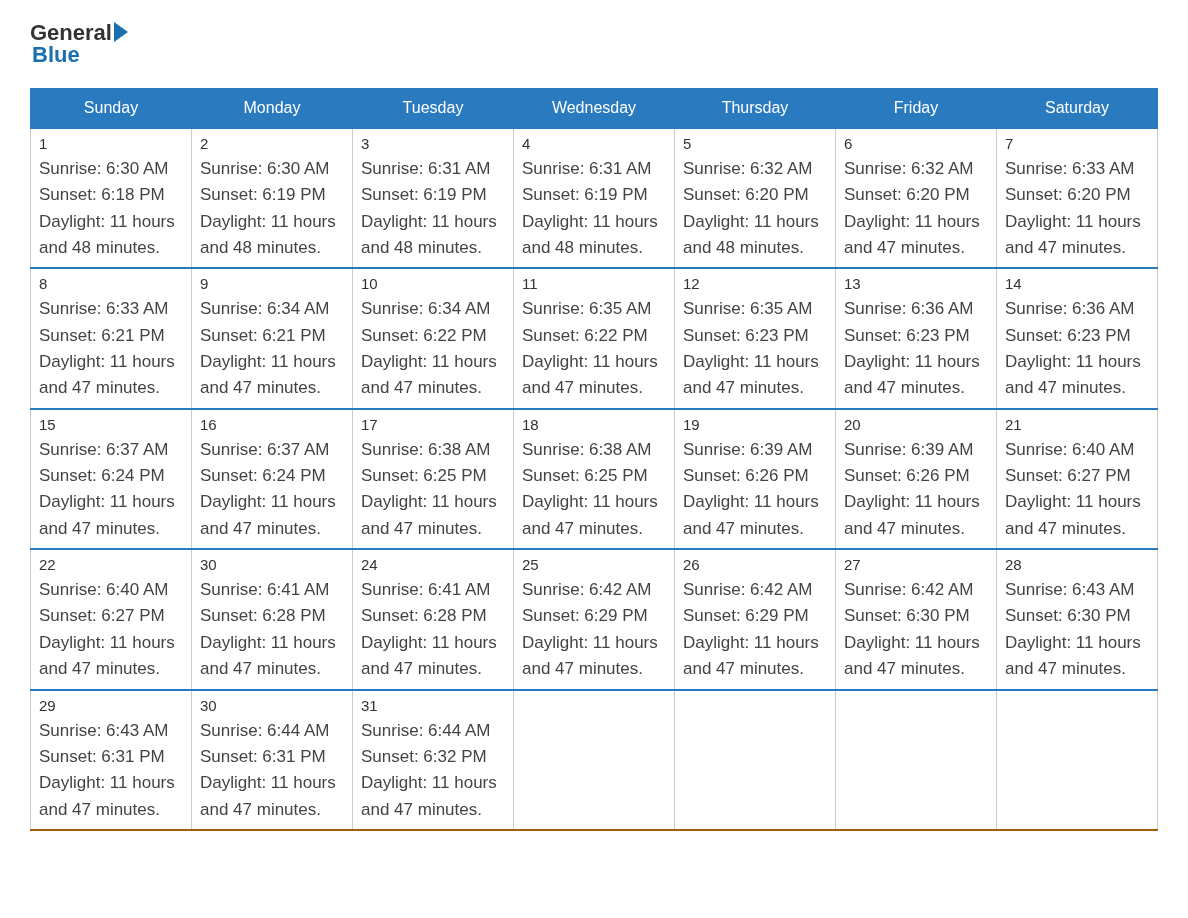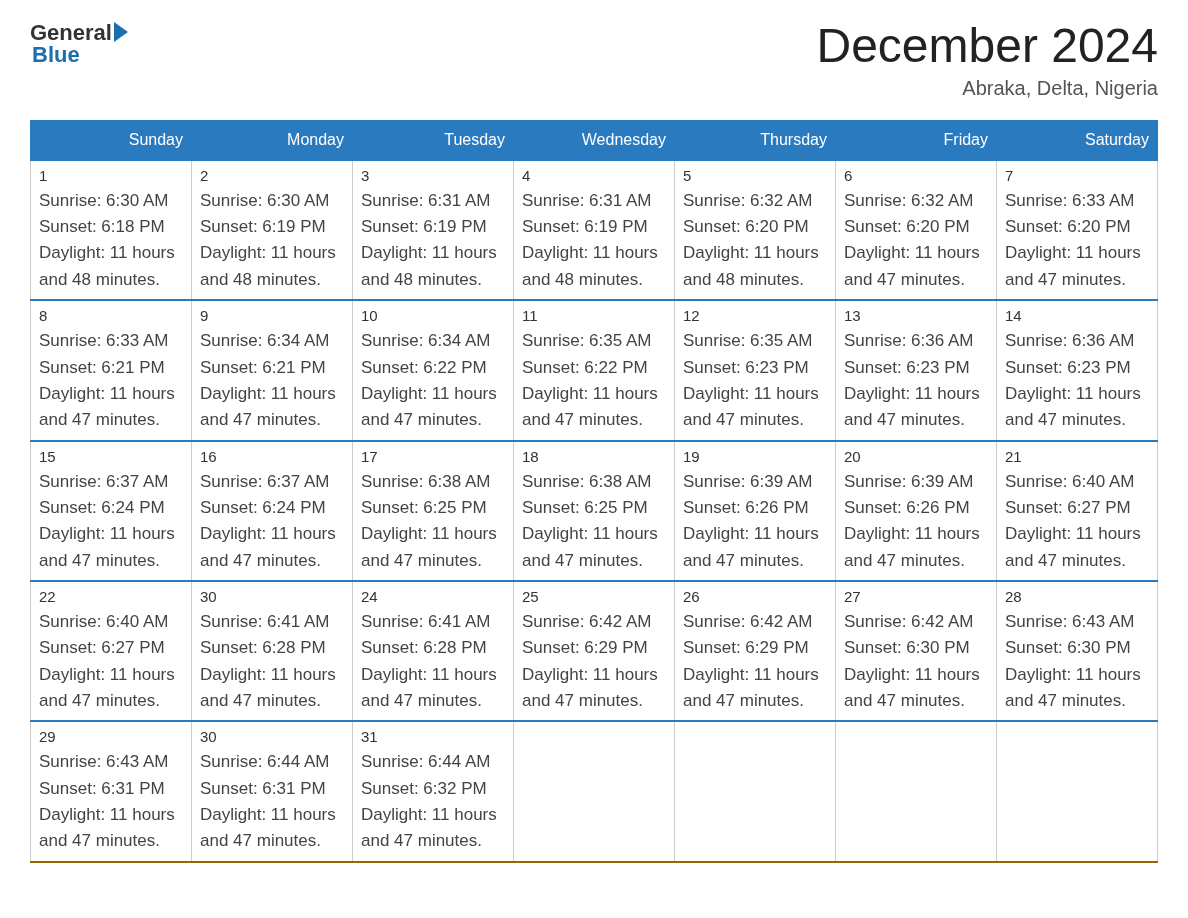--- a/index.html
+++ b/index.html
@@ -65,21 +65,21 @@
       width: 100%;
       border-collapse: collapse;
       border: 1px solid #bbb;
     }
     .calendar th {
       background-color: #2a7abf;
       color: #fff;
       font-size: 16px;
       font-weight: normal;
       padding: 10px 8px;
-      text-align: right;
+      text-align: center;
       border: 1px solid #2a7abf;
     }
     .calendar td {
       border: 1px solid #ccc;
       vertical-align: top;
       padding: 6px 8px;
       width: calc(100% / 7);
       font-size: 13px;
       color: #333;
       background: #fff;
@@ -114,24 +114,20 @@
 </head>
 <body>
 
 <div class="header">
   <div class="logo">
     <div class="logo-top">
       <span class="logo-general">General</span>
       <div class="logo-arrow"></div>
     </div>
     <span class="logo-blue">Blue</span>
-  </div>
-  <div class="title-block">
-    <div class="month-year">December 2024</div>
-    <div class="location">Abraka, Delta, Nigeria</div>
   </div>
 </div>
 
 <table class="calendar">
   <thead>
     <tr>
     <th>Sunday</th>
         <th>Monday</th>
         <th>Tuesday</th>
         <th>Wednesday</th>

